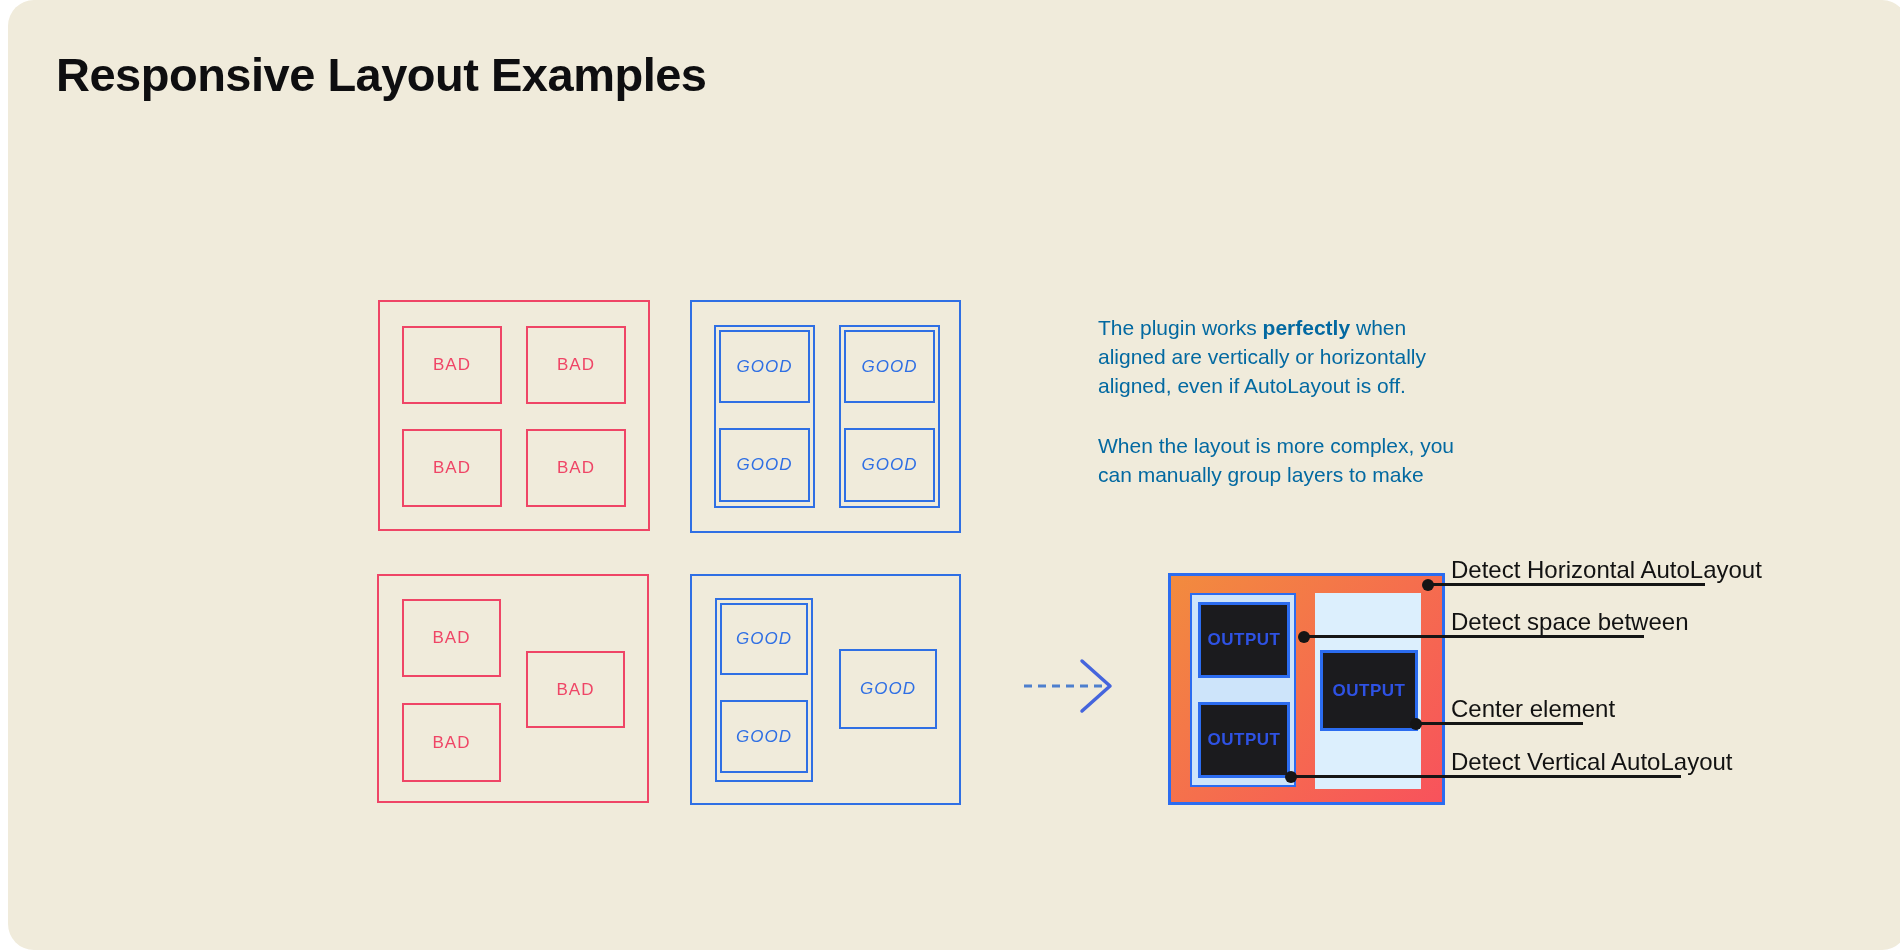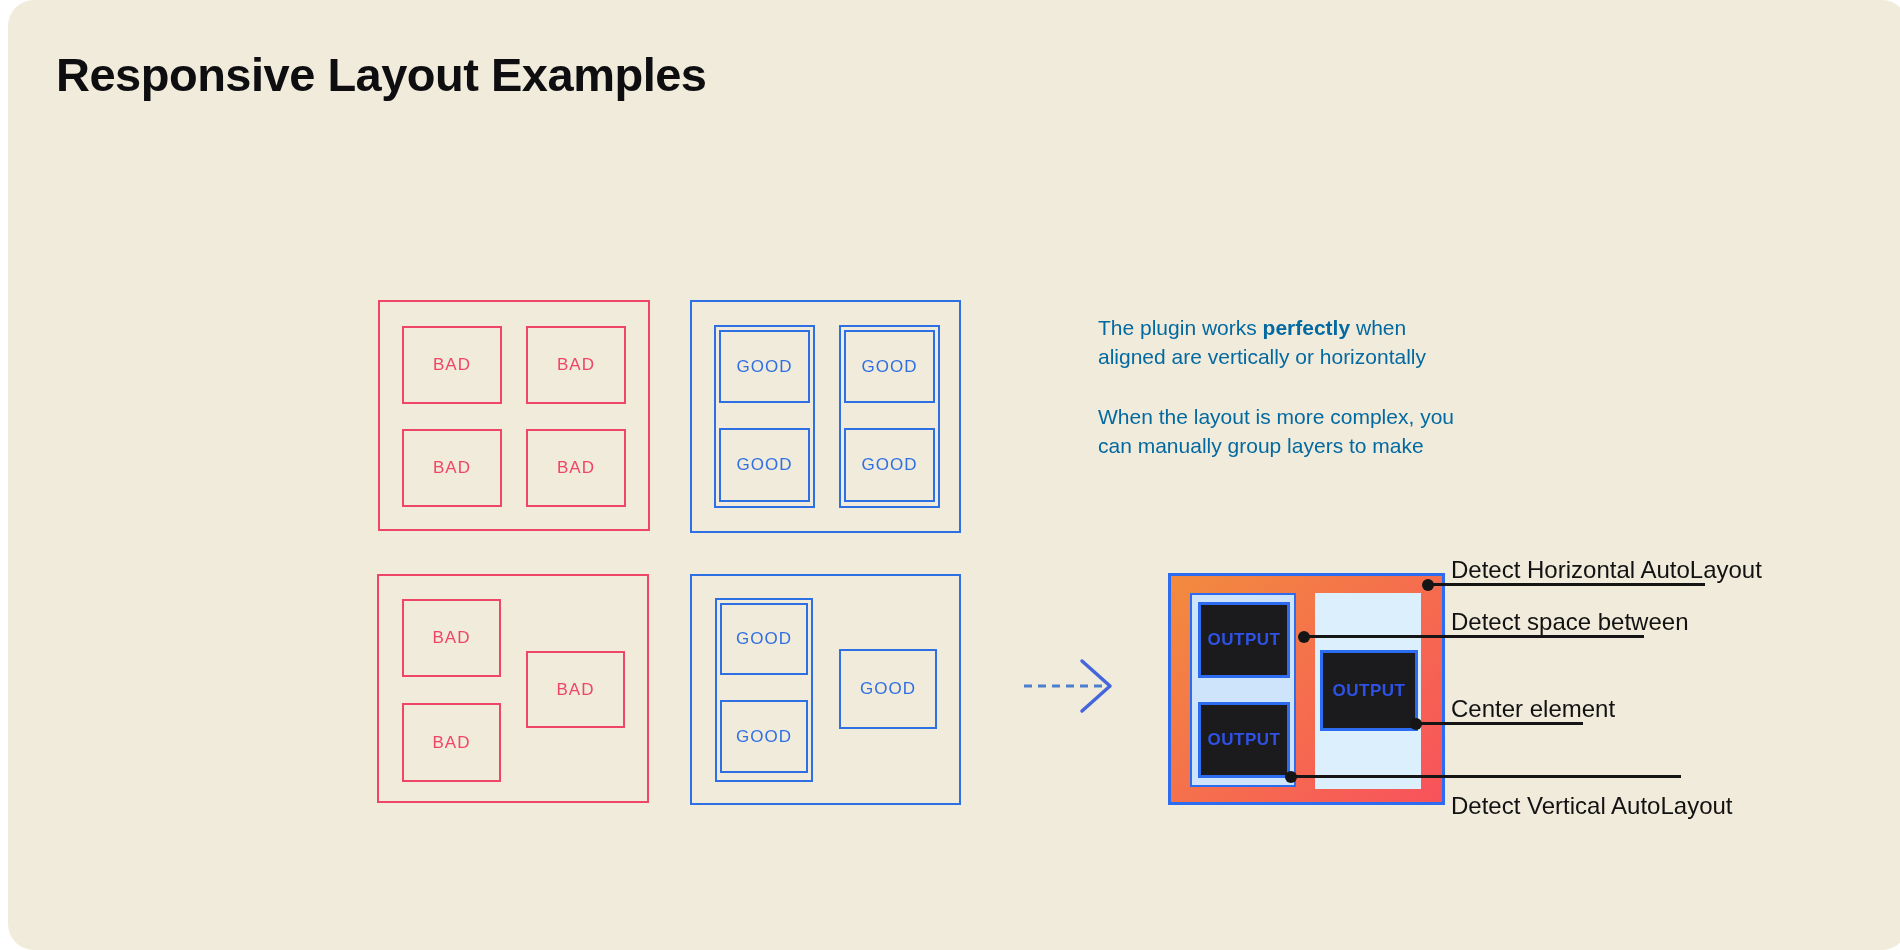--- a/index.html
+++ b/index.html
@@ -12,21 +12,21 @@
   }
 
   .page-title {
     position:absolute; left:48px; top:47px;
     font-size:47px; font-weight:800; letter-spacing:-0.5px; color:#0e0e10;
   }
 
   
   .panel { position:absolute; border:2px solid; }
   .panel.red  { border-color:var(--red); }
-  .panel.blue { border-color:var(--blue); }
+  .panel.blue { border-color:var(--blue);font-style:italic; }
 
   .cell {
     position:absolute; border:2px solid;
     display:flex; align-items:center; justify-content:center;
     font-size:17px; letter-spacing:1px;
   }
   .cell.red  { border-color:var(--red);  color:var(--red); }
   .cell.blue { border-color:var(--blue); color:var(--blue); }
 
   .group { position:absolute; border:2px solid var(--blue); }
@@ -105,20 +105,21 @@
       <div class="cell blue" style="left:3px; top:3px; width:88px; height:72px;">GOOD</div>
       <div class="cell blue" style="left:3px; top:100px; width:88px; height:73px;">GOOD</div>
     </div>
     <div class="cell blue" style="left:147px; top:73px; width:98px; height:80px;">GOOD</div>
   </div>
 
   <div class="description">
     <div class="para1">
       <div><span>The plugin works </span><strong>perfectly</strong><span> when</span></div>
       <div>aligned are vertically or horizontally</div>
+      <div>aligned, even if AutoLayout is off.</div>
     </div>
     <div class="para2">
       <div>When the layout is more complex, you</div>
       <div>can manually group layers to make</div>
     </div>
   </div>
 
   <svg class="arrow-svg" width="104" height="64" viewBox="0 0 104 64">
     <line x1="8" y1="33" x2="86" y2="33" stroke="#4D7FCE" stroke-width="3" stroke-dasharray="8 6"></line>
     <polyline points="66,8 94,33 66,58" fill="none" stroke="#4565DD" stroke-width="3.5" stroke-linecap="round" stroke-linejoin="round"></polyline>
@@ -138,17 +139,17 @@
   <div class="ann-dot" style="left:1414px; top:579px;"></div>
 
   <div class="ann-label" style="left:1443px; top:611px;">Detect space between</div>
   <div class="ann-line" style="left:1296px; top:635px; width:340px;"></div>
   <div class="ann-dot" style="left:1290px; top:631px;"></div>
 
   <div class="ann-label" style="left:1443px; top:698px;">Center element</div>
   <div class="ann-line" style="left:1408px; top:722px; width:167px;"></div>
   <div class="ann-dot" style="left:1402px; top:718px;"></div>
 
-  <div class="ann-label" style="left:1443px; top:751px;margin-top:44px;">Detect Vertical AutoLayout</div>
+  <div class="ann-label" style="left:1443px; top:751px;">Detect Vertical AutoLayout</div>
   <div class="ann-line" style="left:1283px; top:775px; width:390px;"></div>
   <div class="ann-dot" style="left:1277px; top:771px;"></div>
 
 </div>
 
 </body></html>

